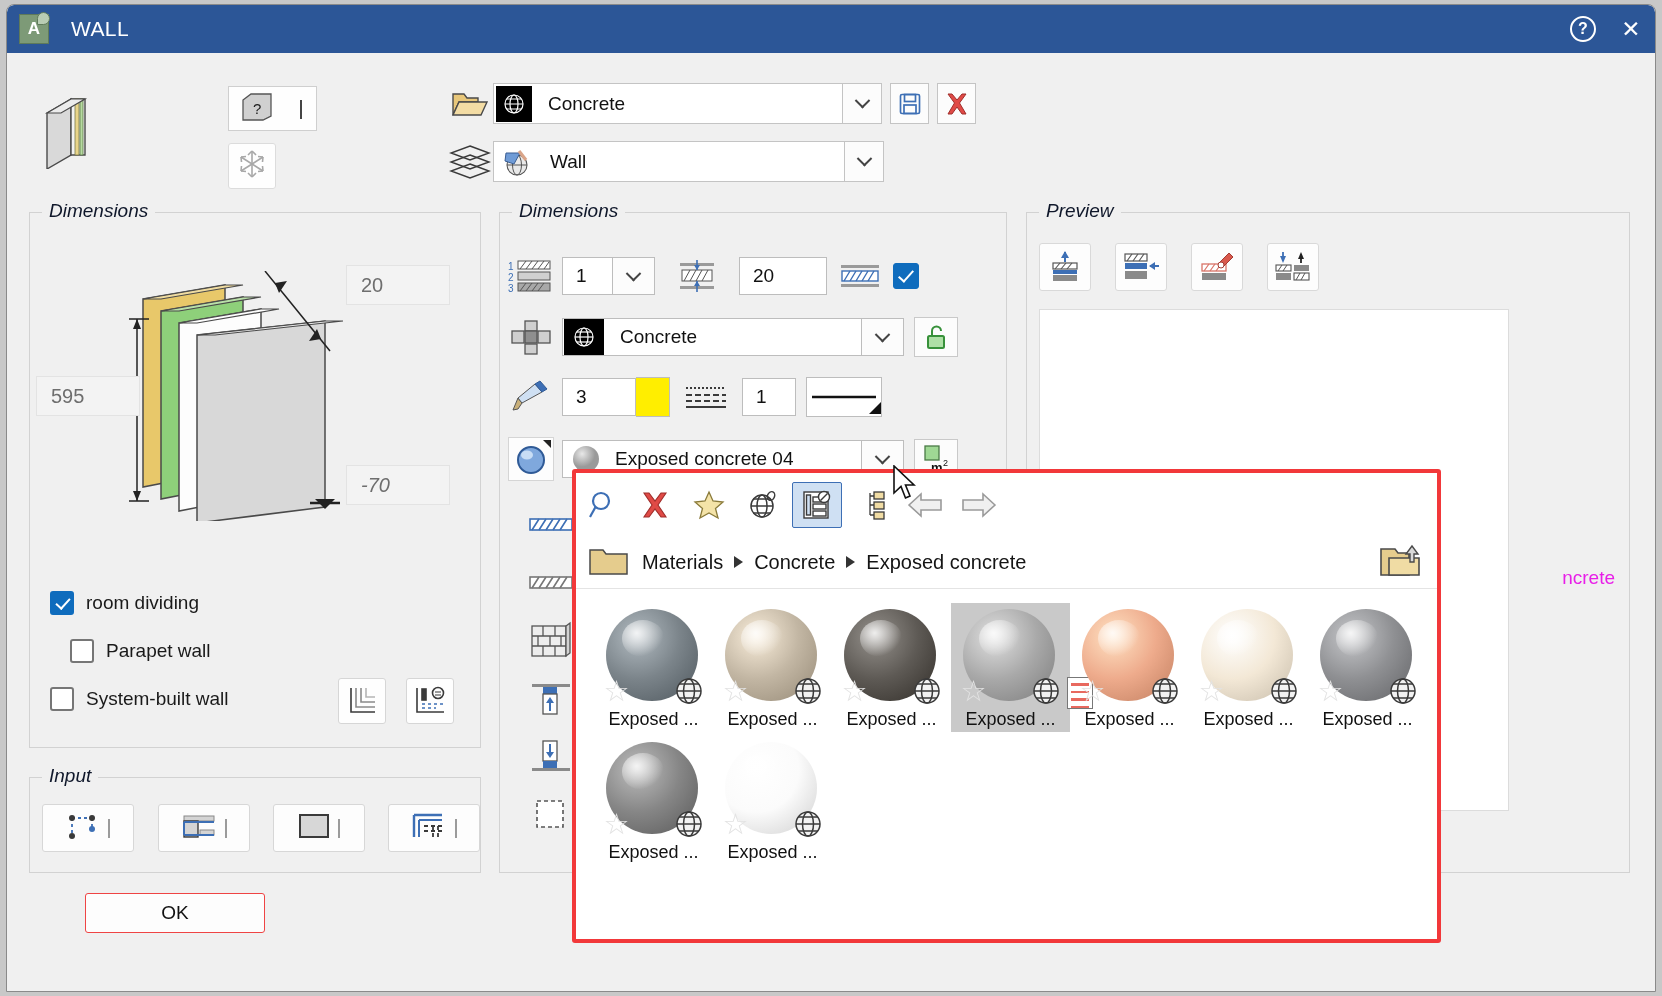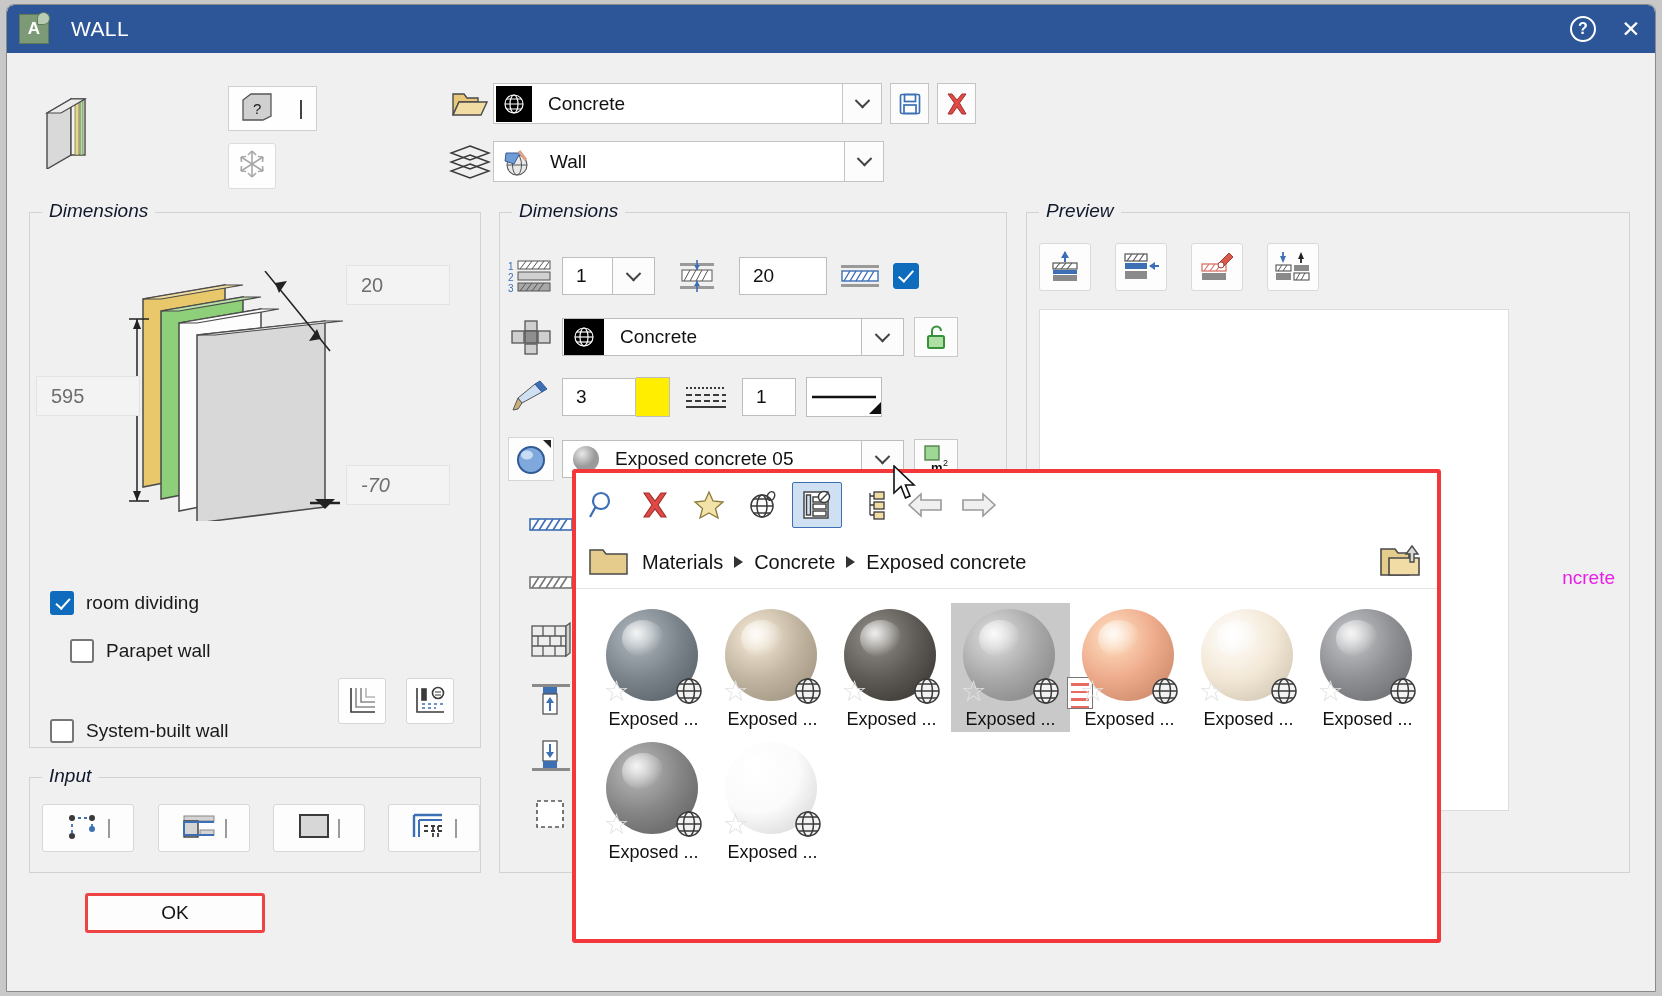--- a/index.html
+++ b/index.html
@@ -162,21 +162,21 @@
     position:absolute; left:12px; top:96px; width:470px; height:502px;
     background:#fff; border:1px solid #dcdcdc;
   }
   .prevtext {
     position:absolute; right:14px; top:354px; font-size:19px; color:#e81ee8;
     white-space:nowrap;
   }
   
   .okbtn {
     position:absolute; left:78px; top:888px; width:180px; height:40px;
-    background:#fdfdfd; border:3px solid #ef4444; border-radius:3px;
+    background:#fdfdfd; border:1px solid #ef4444; border-radius:3px;
     display:flex; align-items:center; justify-content:center;
     font-size:19px; color:#111;
   }
   
   .popup {
     position:absolute; left:565px; top:464px; width:869px; height:474px;
     background:#fff; border:4px solid #f2383a; border-radius:3px;
     overflow:hidden;
   }
   .pop-searchbar {
@@ -389,21 +389,21 @@
     <div class="dimfield" id="dimBot">-70</div>
 
     <div class="chk-row" style="left:20px;top:378px;">
       <span class="cb on"></span>
       <span class="chk-label">room dividing</span>
     </div>
     <div class="chk-row" style="left:20px;top:426px;padding-left:20px;">
       <span class="cb"></span>
       <span class="chk-label">Parapet wall</span>
     </div>
-    <div class="chk-row" style="left:20px;top:474px;margin-top:32px;">
+    <div class="chk-row" style="left:20px;top:474px;">
       <span class="cb"></span>
       <span class="chk-label">System-built wall</span>
     </div>
 
     <div class="sqbtn" style="left:308px;top:465px;">
       <svg width="30" height="30" viewBox="0 0 30 30" fill="none" stroke="#3a3a3a" stroke-width="1.6">
         <path d="M4 2 L4 26 L28 26"></path>
           <path d="M9 2 L9 21 L28 21" stroke="#8a8a8a"></path>
         <path d="M14 2 L14 16 L28 16" stroke="#8a8a8a"></path>
           <path d="M19 2 L19 11 L28 11" stroke="#b5b5b5"></path>
@@ -590,21 +590,21 @@
           <svg width="30" height="30" viewBox="0 0 30 30">
             <defs>
                 <radialGradient id="gsph" cx="35%" cy="30%">
               <stop offset="0%" stop-color="#e8e8e8"></stop>
                   <stop offset="100%" stop-color="#9a9a9a"></stop>
             </radialGradient>
               </defs>
             <circle cx="15" cy="15" r="13" fill="url(#gsph)"></circle>
           </svg>
         </span>
-        <span style="margin-left:14px;">Exposed concrete 05</span>
+        <span style="margin-left:14px;">Exposed concrete 04</span>
       </div>
       <div class="pdrop">
           <span class="chev"></span>
         </div>
       <div class="psmallbtn" style="margin-left:10px;">
         <svg width="30" height="30" viewBox="0 0 30 30">
           <rect x="4" y="2" width="14" height="14" fill="#9fd894" stroke="#4a7a45" stroke-width="1.3"></rect>
           <text x="10" y="28" font-size="13" font-weight="bold" font-family="Liberation Sans" fill="#111">m</text>
           <text x="22" y="22" font-size="9" font-family="Liberation Sans" fill="#111">2</text>
         </svg>

